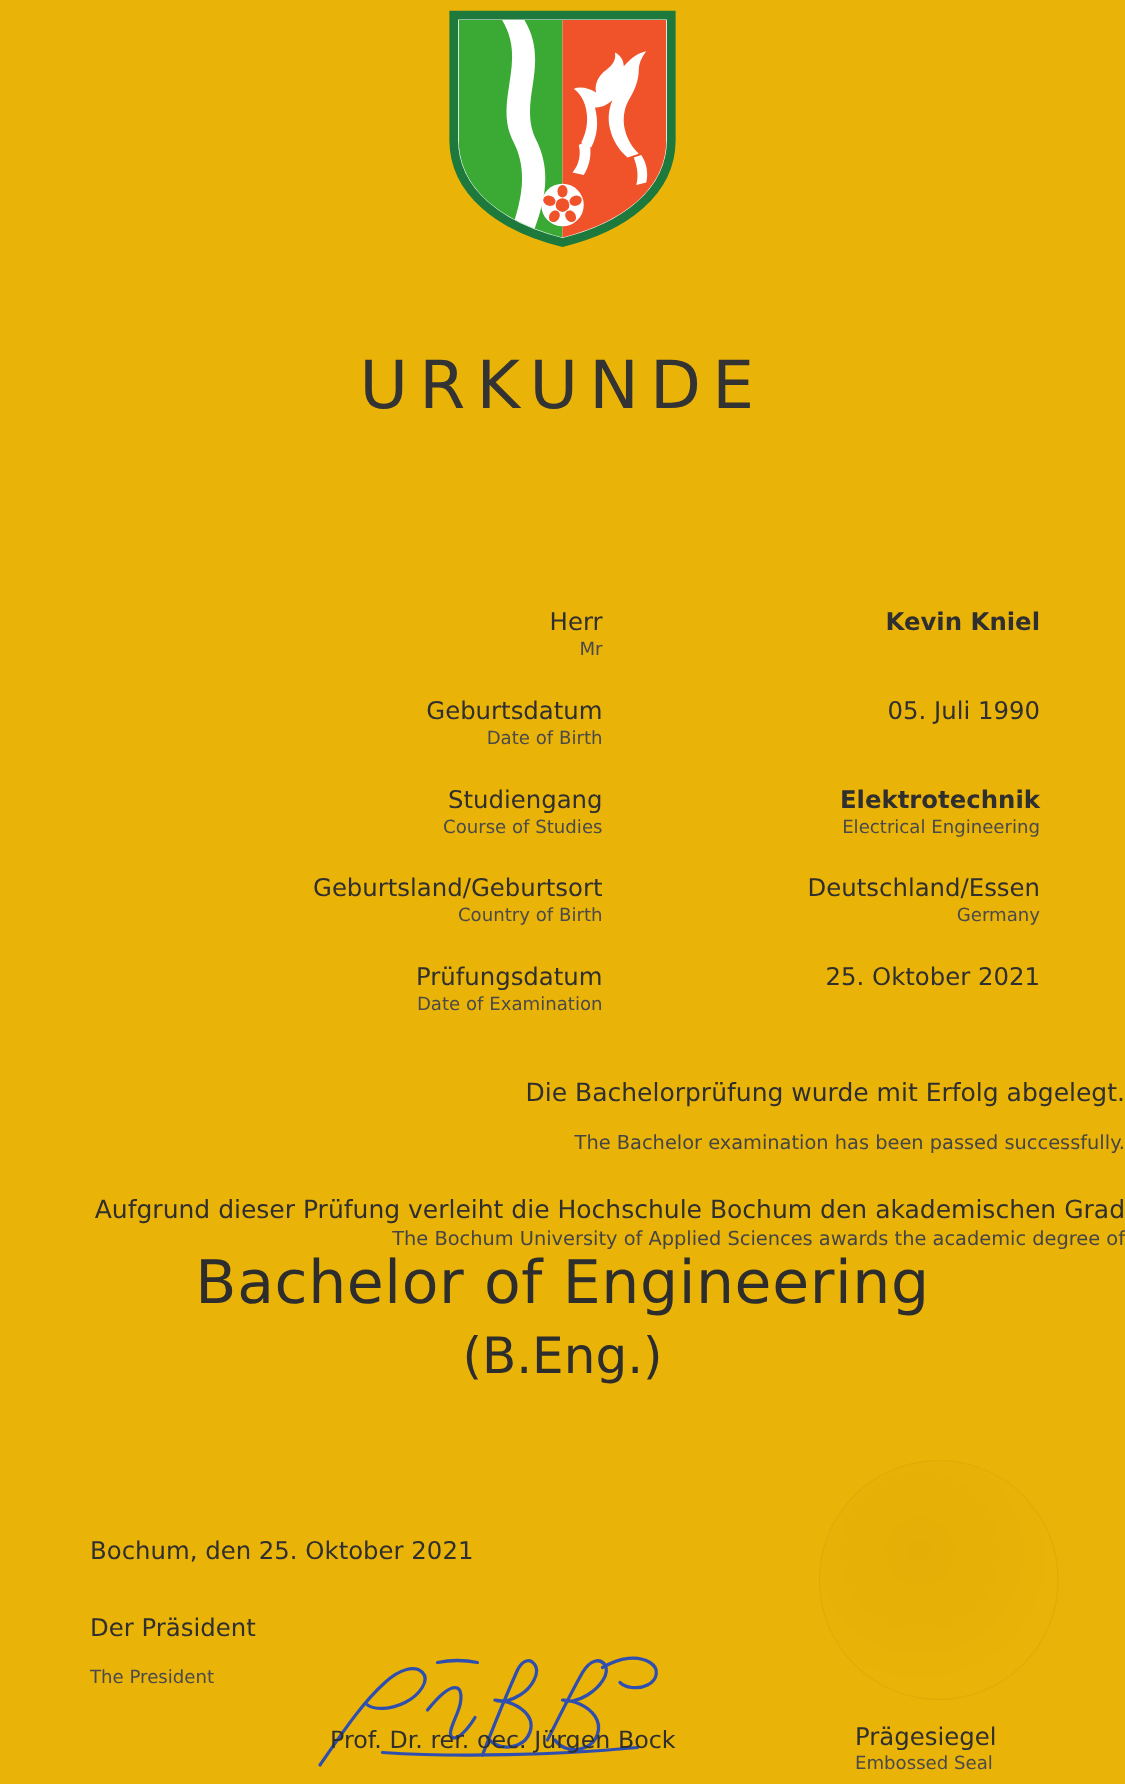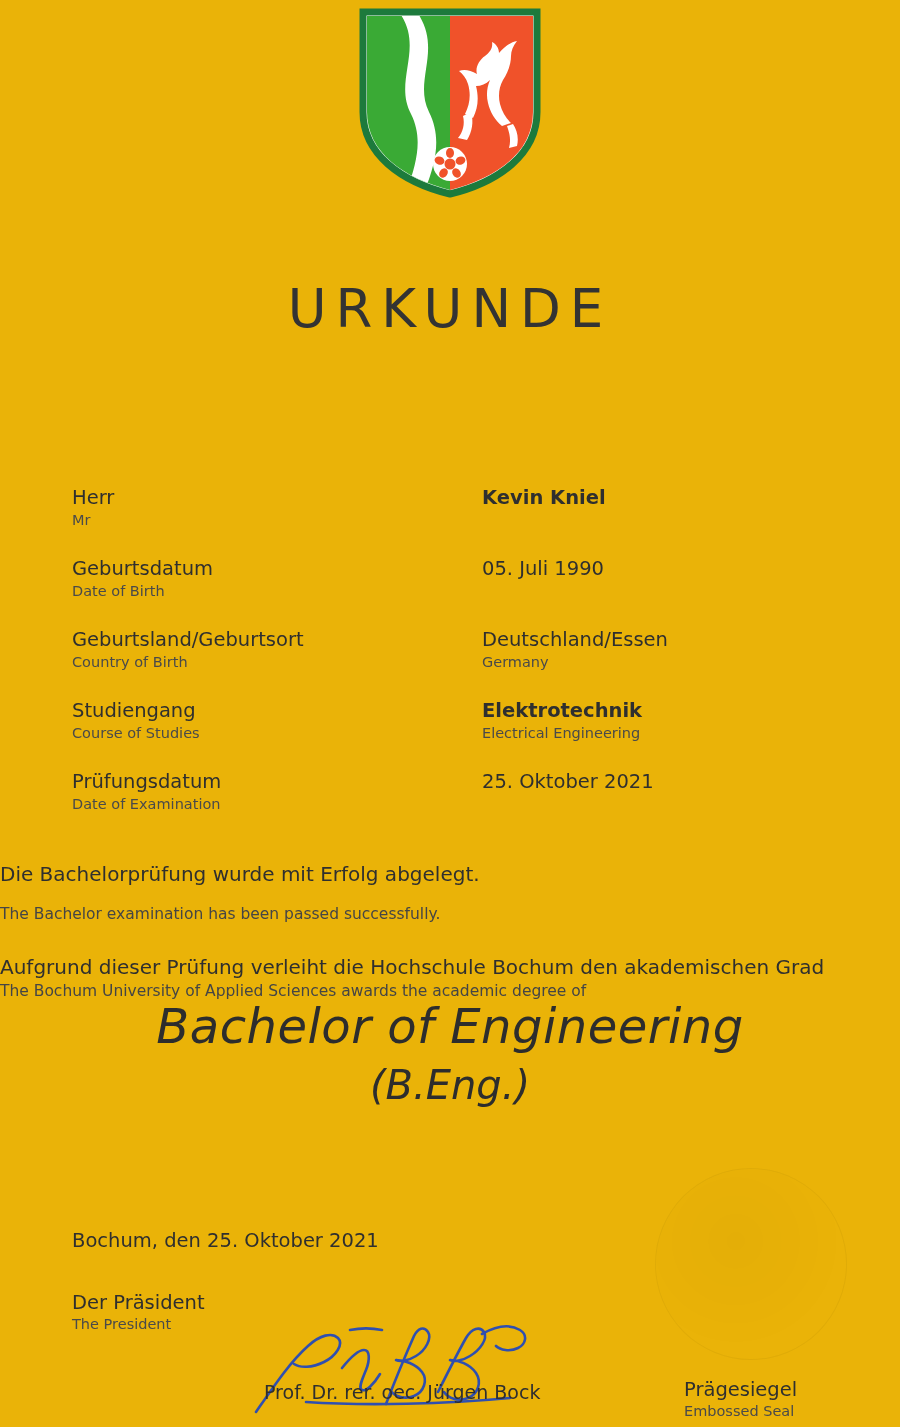--- a/index.html
+++ b/index.html
@@ -66,20 +66,21 @@
   
   .fields {
     position: absolute;
     top: 487px;
     left: 72px;
     width: 760px;
   }
   .field-row {
     display: flex;
     margin-bottom: 27px;
+    text-align: right;
   }
   .field-label {
     width: 410px;
     flex: 0 0 410px;
   }
   .field-value {
     flex: 1 1 auto;
   }
   .lbl-de, .val-de {
     font-size: 19.5px;
@@ -95,21 +96,21 @@
     color: #4a4a4a;
     margin-top: 2px;
   }
 
   
   .statements {
     position: absolute;
     top: 862px;
     left: 0;
     width: 900px;
-    text-align: left;
+    text-align: right;
   }
   .stmt1-de {
     font-size: 20px;
     color: #2f2f2f;
   }
   .stmt1-en {
     font-size: 15.5px;
     color: #454545;
     margin-top: 19px;
   }
@@ -124,21 +125,20 @@
     margin-top: 3px;
   }
 
   
   .degree {
     position: absolute;
     top: 1000px;
     left: 0;
     width: 900px;
     text-align: center;
-    font-style: italic;
   }
   .degree-name {
     font-size: 48px;
     letter-spacing: 0.5px;
     color: #2d2d2d;
     line-height: 1.1;
   }
   .degree-abbr {
     font-size: 40px;
     color: #2d2d2d;
@@ -159,21 +159,21 @@
     top: 1291px;
     left: 72px;
   }
   .pres-de {
     font-size: 19.5px;
     color: #2f2f2f;
   }
   .pres-en {
     font-size: 14.5px;
     color: #4a4a4a;
-    margin-top: 2px;
+    margin-top: 20px;
   }
   .sig-name {
     position: absolute;
     top: 1381px;
     left: 264px;
     font-size: 19px;
     color: #2f2f2f;
     white-space: nowrap;
   }
   .signature {
@@ -275,37 +275,37 @@
         <div class="lbl-de">Geburtsdatum</div>
         <div class="lbl-en">Date of Birth</div>
       </div>
       <div class="field-value">
         <div class="val-de">05. Juli 1990</div>
       </div>
     </div>
 
     <div class="field-row">
       <div class="field-label">
+        <div class="lbl-de">Studiengang</div>
+        <div class="lbl-en">Course of Studies</div>
+      </div>
+      <div class="field-value">
+        <div class="val-de bold">Elektrotechnik</div>
+        <div class="val-en">Electrical Engineering</div>
+      </div>
+    </div>
+
+    <div class="field-row">
+      <div class="field-label">
         <div class="lbl-de">Geburtsland/Geburtsort</div>
         <div class="lbl-en">Country of Birth</div>
       </div>
       <div class="field-value">
         <div class="val-de">Deutschland/Essen</div>
         <div class="val-en">Germany</div>
-      </div>
-    </div>
-
-    <div class="field-row">
-      <div class="field-label">
-        <div class="lbl-de">Studiengang</div>
-        <div class="lbl-en">Course of Studies</div>
-      </div>
-      <div class="field-value">
-        <div class="val-de bold">Elektrotechnik</div>
-        <div class="val-en">Electrical Engineering</div>
       </div>
     </div>
 
     <div class="field-row">
       <div class="field-label">
         <div class="lbl-de">Prüfungsdatum</div>
         <div class="lbl-en">Date of Examination</div>
       </div>
       <div class="field-value">
         <div class="val-de">25. Oktober 2021</div>

